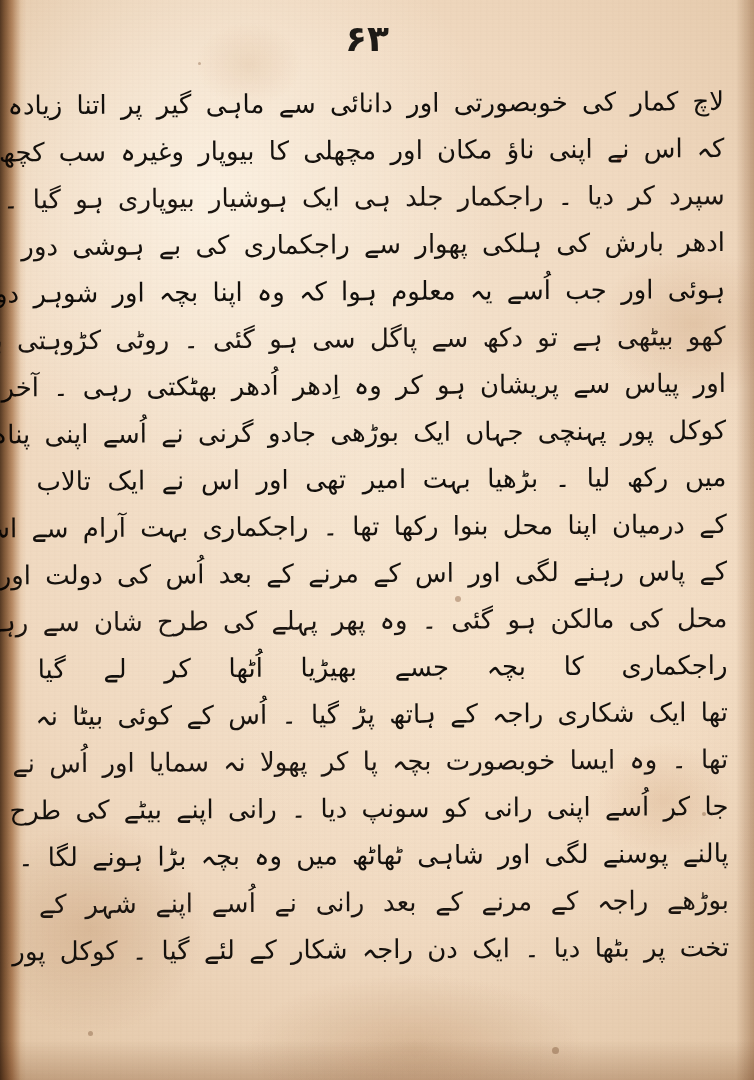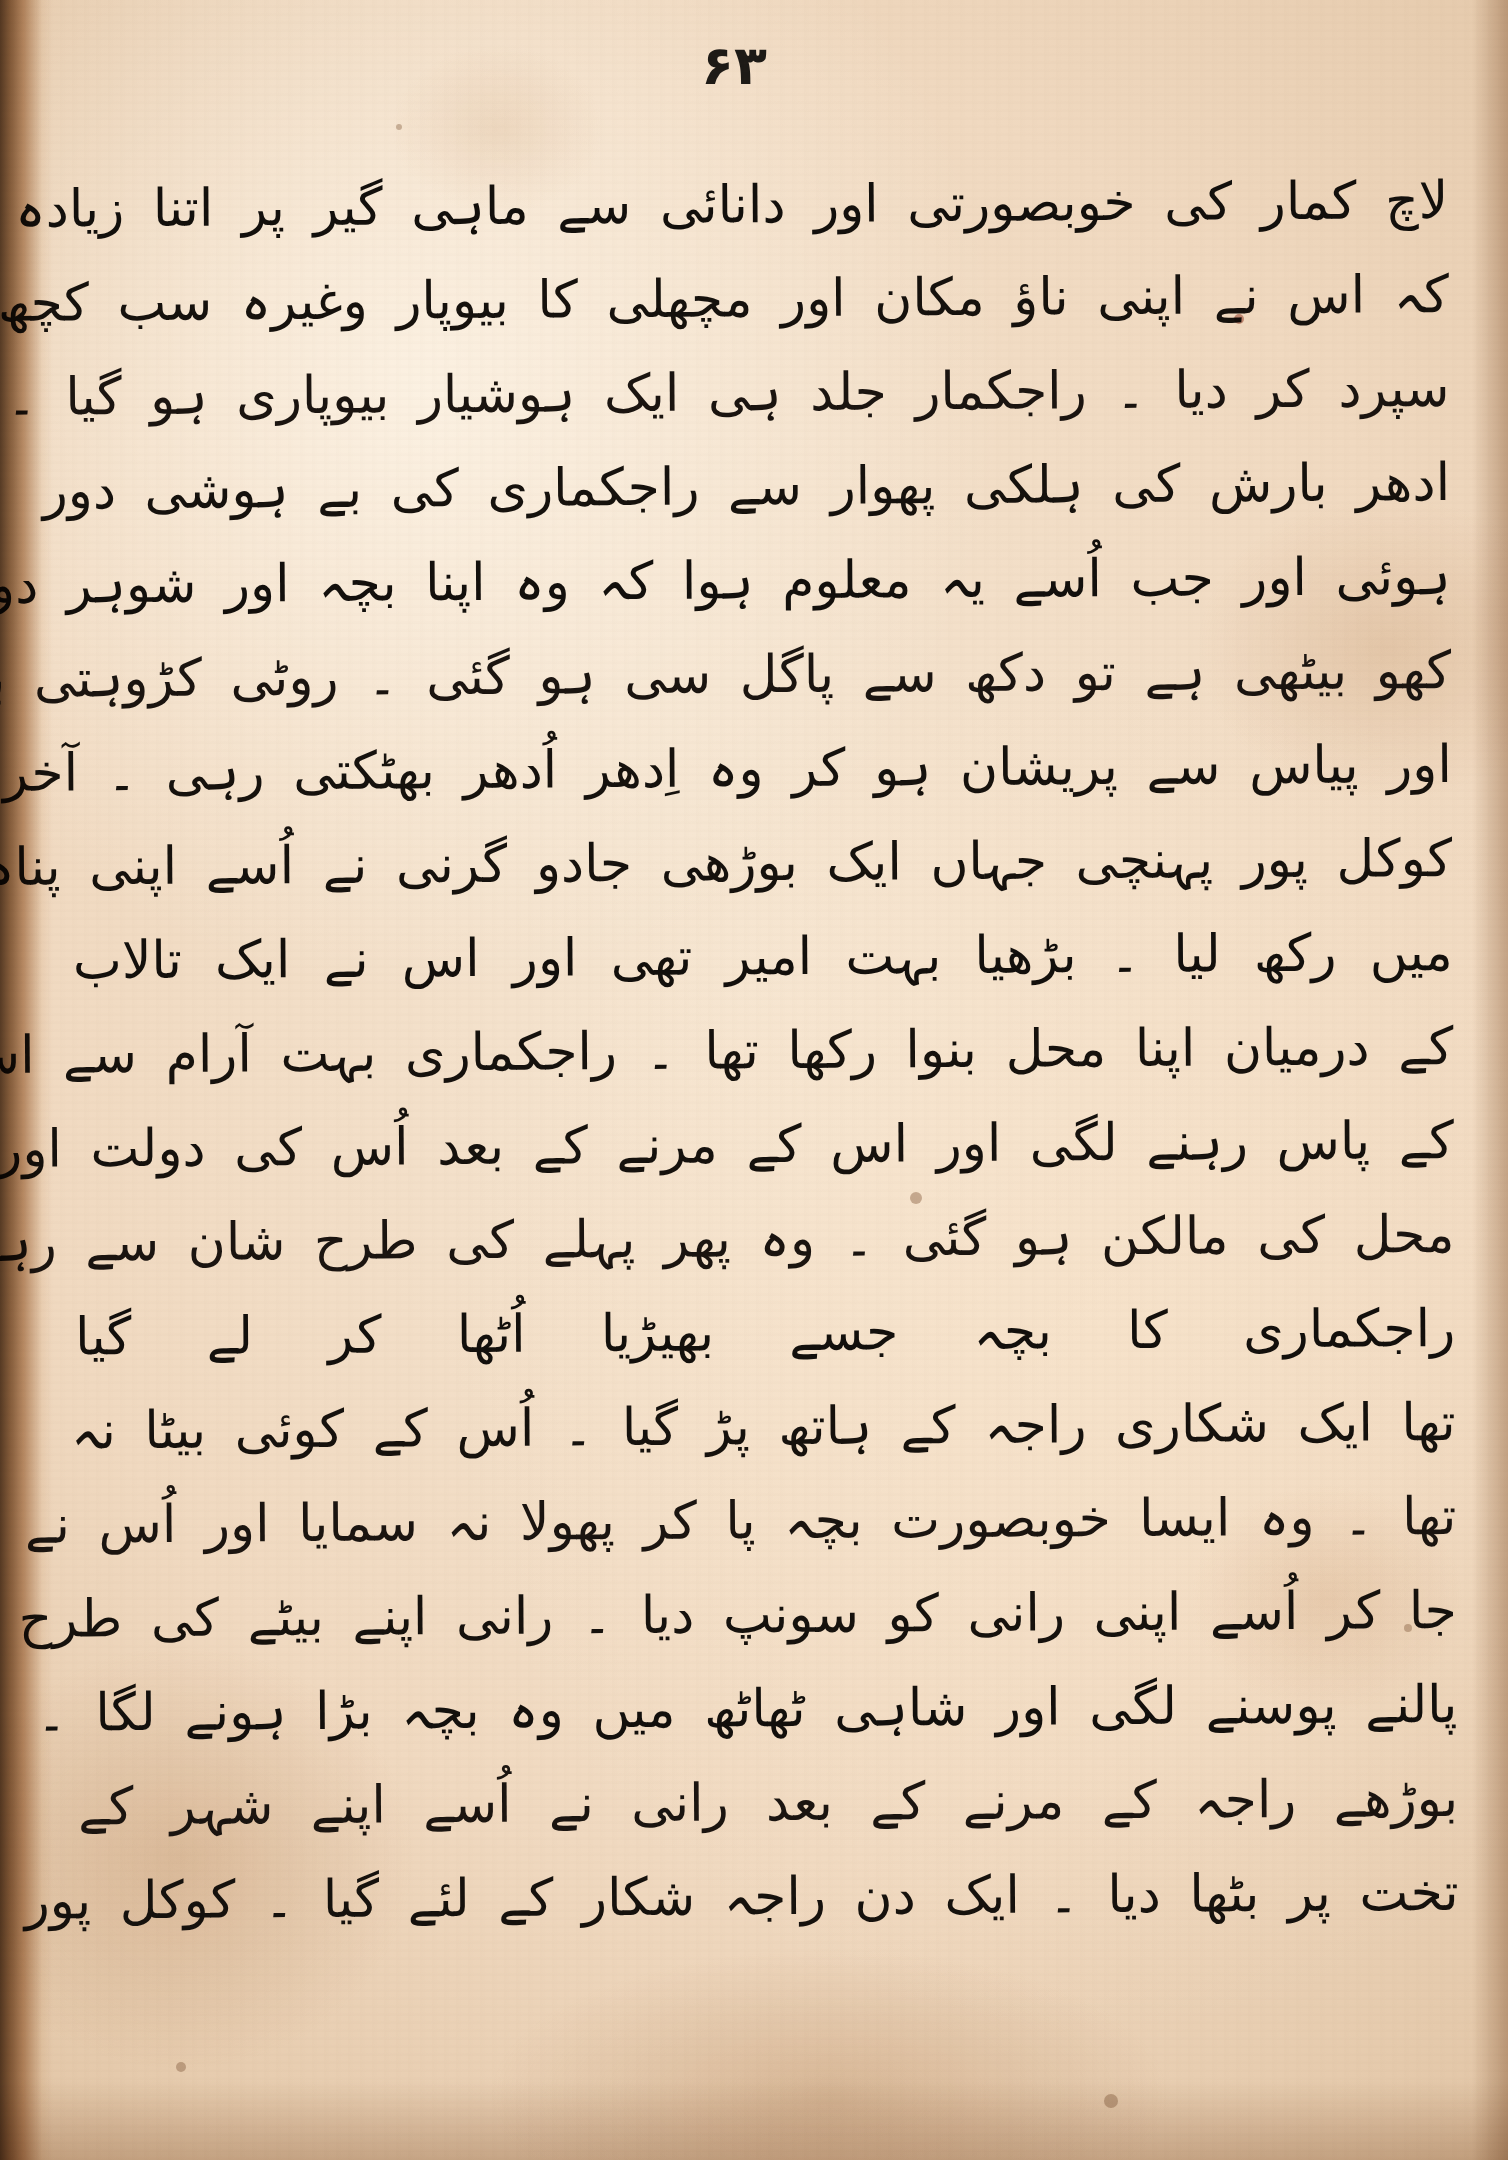--- a/index.html
+++ b/index.html
@@ -59,21 +59,21 @@
     mix-blend-mode: multiply;
   }
   
   #page-number {
     position: absolute;
     top: 18px;
     left: 0;
     width: 734px;
     text-align: center;
     font-family: "DejaVu Sans", sans-serif;
-    font-size: 27px;
+    font-size: 36px;
     font-weight: bold;
     color: #1d1a16;
     letter-spacing: 1px;
     direction: rtl;
   }
   
   #body-text {
     position: absolute;
     top: 78px;
     left: 34px;

